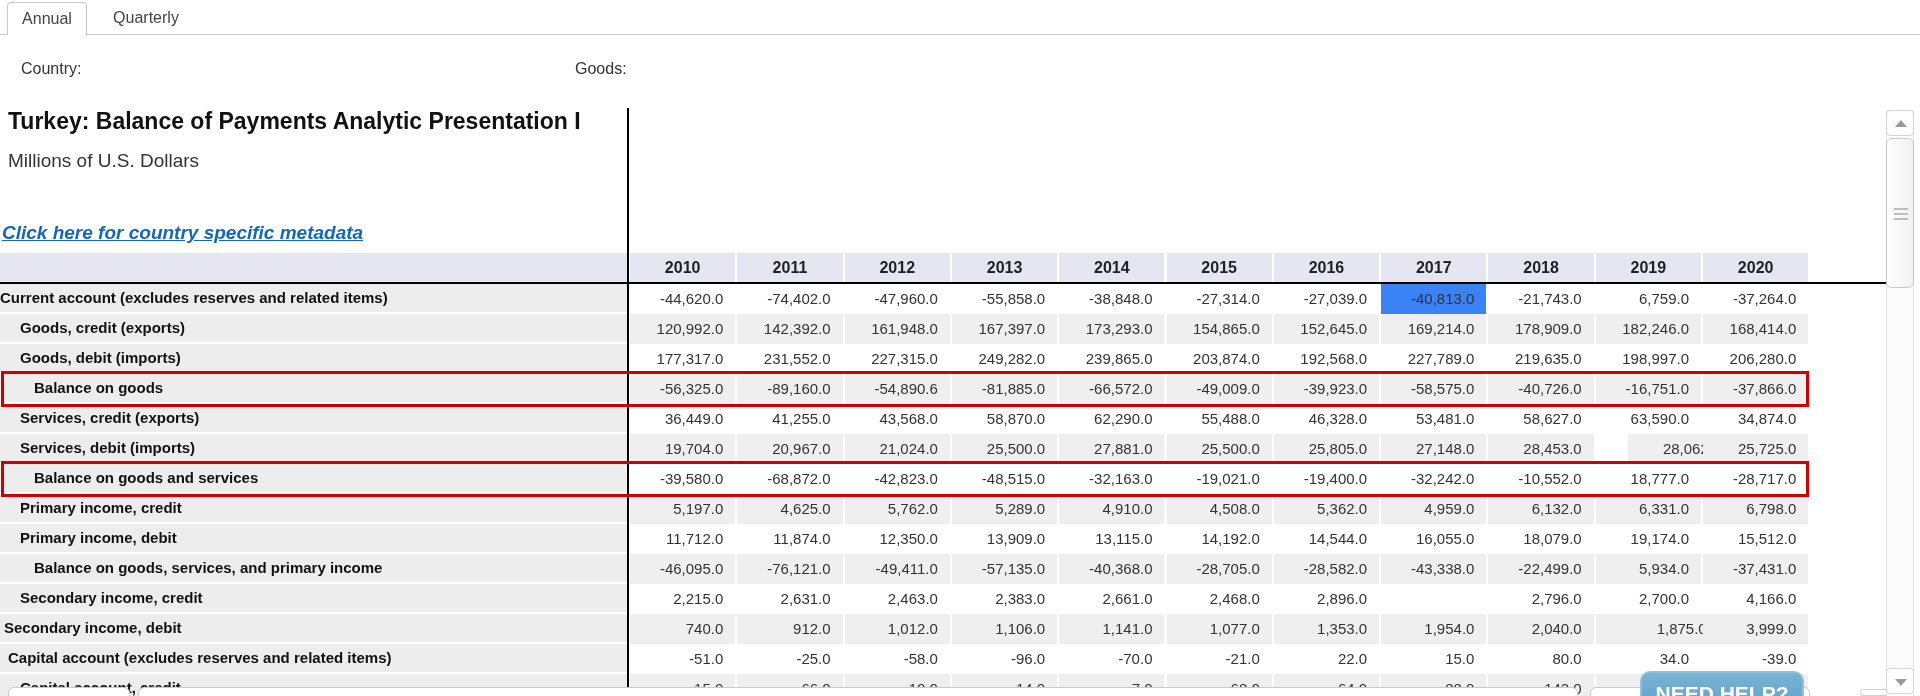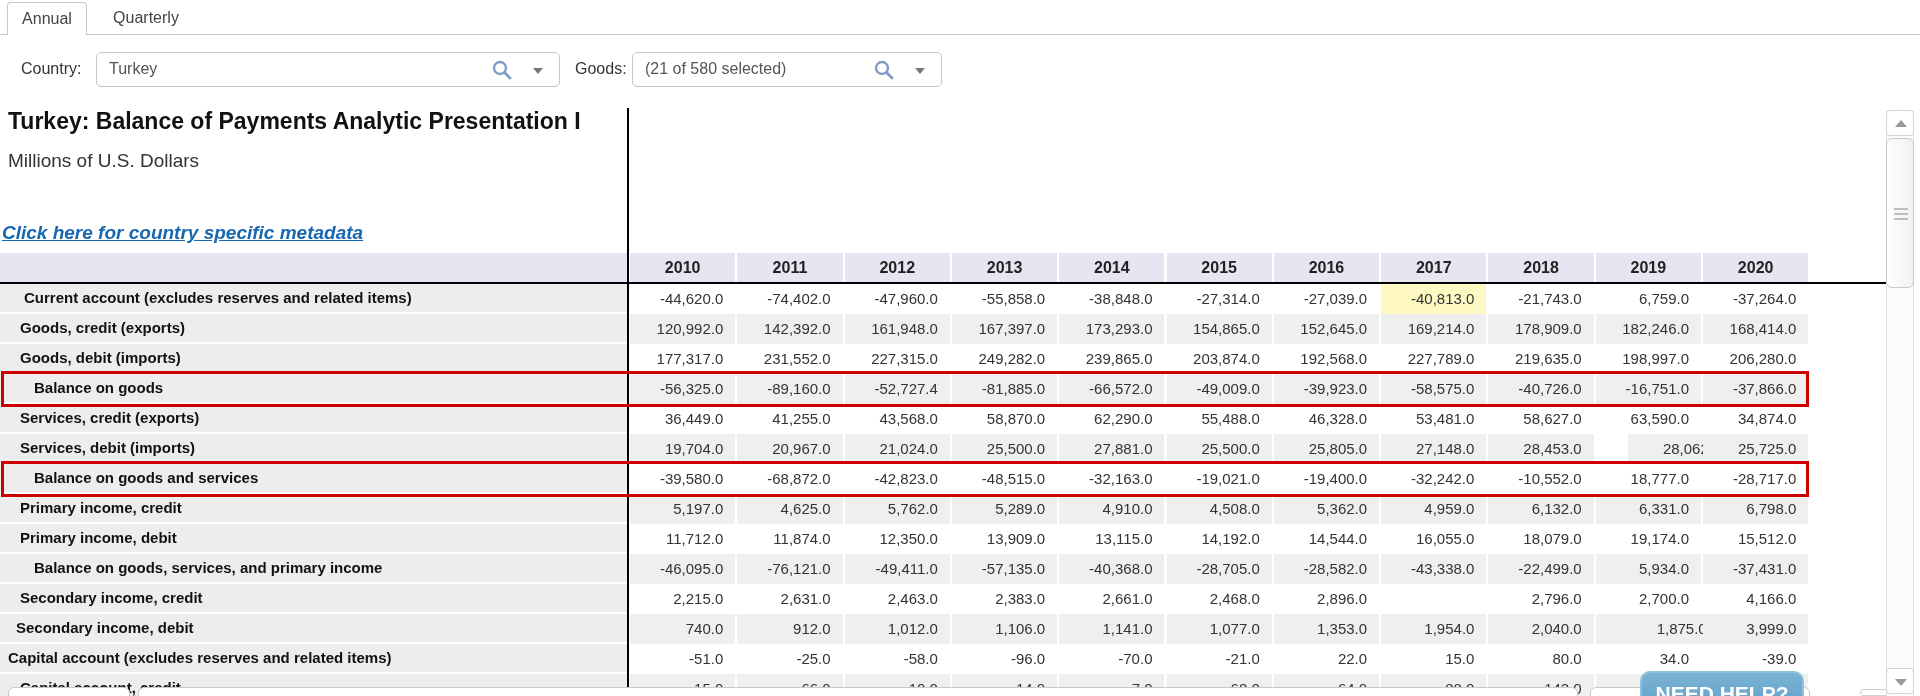--- a/index.html
+++ b/index.html
@@ -80,68 +80,48 @@
 </head>
 <body>
 
 <div id="screen">
 
   <div class="tabbar-line"></div>
   <div class="tab active" id="tab-annual">Annual</div>
   <div class="tab" id="tab-quarterly">Quarterly</div>
 
   <div class="filter-label" id="country-label">Country:</div>
-  <div class="combo" id="country-combo">
-    <span class="value">Turkey</span>
-    <span class="mag">
-      <svg width="22" height="22" viewBox="0 0 22 22">
-        <circle cx="9" cy="9" r="6" fill="none" stroke="#7d9cc6" stroke-width="2.4"></circle>
-        <line x1="13.5" y1="13.5" x2="19" y2="19" stroke="#7d9cc6" stroke-width="2.8" stroke-linecap="round"></line>
-      </svg>
-    </span>
-    <span class="caret"></span>
-  </div>
   <div class="filter-label" id="date-label">Goods:</div>
-  <div class="combo" id="date-combo">
-    <span class="value">(21 of 580 selected)</span>
-    <span class="mag">
-      <svg width="22" height="22" viewBox="0 0 22 22">
-        <circle cx="9" cy="9" r="6" fill="none" stroke="#7d9cc6" stroke-width="2.4"></circle>
-        <line x1="13.5" y1="13.5" x2="19" y2="19" stroke="#7d9cc6" stroke-width="2.8" stroke-linecap="round"></line>
-      </svg>
-    </span>
-    <span class="caret"></span>
-  </div>
 
   <div id="report-title">Turkey: Balance of Payments Analytic Presentation I</div>
   <div id="report-subtitle">Millions of U.S. Dollars</div>
   <a id="metadata-link">Click here for country specific metadata</a>
 
   <div id="table-header-labelcell"></div>
   <div id="table-dynamic">
       <div class="year-cell" style="left:630.0px;width:105.3px">2010</div>
       <div class="year-cell" style="left:737.3px;width:105.3px">2011</div>
       <div class="year-cell" style="left:844.6px;width:105.3px">2012</div>
       <div class="year-cell" style="left:951.9px;width:105.3px">2013</div>
       <div class="year-cell" style="left:1059.2px;width:105.3px">2014</div>
       <div class="year-cell" style="left:1166.5px;width:105.3px">2015</div>
       <div class="year-cell" style="left:1273.8px;width:105.3px">2016</div>
       <div class="year-cell" style="left:1381.1px;width:105.3px">2017</div>
       <div class="year-cell" style="left:1488.4px;width:105.3px">2018</div>
       <div class="year-cell" style="left:1595.7px;width:105.3px">2019</div>
       <div class="year-cell" style="left:1703.0px;width:105.3px">2020</div>
-      <div class="row-label" style="top:284px;padding-left:24px">Current account (excludes reserves and related items)</div>
+      <div class="row-label" style="top:284px;padding-left:0">Current account (excludes reserves and related items)</div>
       <div class="data-cell" style="top:284px;left:630.0px;width:105.3px;background:#ffffff">-44,620.0</div>
       <div class="data-cell" style="top:284px;left:737.3px;width:105.3px;background:#ffffff">-74,402.0</div>
       <div class="data-cell" style="top:284px;left:844.6px;width:105.3px;background:#ffffff">-47,960.0</div>
       <div class="data-cell" style="top:284px;left:951.9px;width:105.3px;background:#ffffff">-55,858.0</div>
       <div class="data-cell" style="top:284px;left:1059.2px;width:105.3px;background:#ffffff">-38,848.0</div>
       <div class="data-cell" style="top:284px;left:1166.5px;width:105.3px;background:#ffffff">-27,314.0</div>
       <div class="data-cell" style="top:284px;left:1273.8px;width:105.3px;background:#ffffff">-27,039.0</div>
-      <div class="data-cell" style="top:284px;left:1381.1px;width:105.3px;background:#fef9c3">-40,813.0</div>
+      <div class="data-cell" style="top:284px;left:1381.1px;width:105.3px;background:#3b82f6">-40,813.0</div>
       <div class="data-cell" style="top:284px;left:1488.4px;width:105.3px;background:#ffffff">-21,743.0</div>
       <div class="data-cell" style="top:284px;left:1595.7px;width:105.3px;background:#ffffff">6,759.0</div>
       <div class="data-cell" style="top:284px;left:1703.0px;width:105.3px;background:#ffffff">-37,264.0</div>
       <div class="row-label" style="top:314px;padding-left:20px">Goods, credit (exports)</div>
       <div class="data-cell" style="top:314px;left:630.0px;width:105.3px;background:#efefef">120,992.0</div>
       <div class="data-cell" style="top:314px;left:737.3px;width:105.3px;background:#efefef">142,392.0</div>
       <div class="data-cell" style="top:314px;left:844.6px;width:105.3px;background:#efefef">161,948.0</div>
       <div class="data-cell" style="top:314px;left:951.9px;width:105.3px;background:#efefef">167,397.0</div>
       <div class="data-cell" style="top:314px;left:1059.2px;width:105.3px;background:#efefef">173,293.0</div>
       <div class="data-cell" style="top:314px;left:1166.5px;width:105.3px;background:#efefef">154,865.0</div>
@@ -158,21 +138,21 @@
       <div class="data-cell" style="top:344px;left:1059.2px;width:105.3px;background:#ffffff">239,865.0</div>
       <div class="data-cell" style="top:344px;left:1166.5px;width:105.3px;background:#ffffff">203,874.0</div>
       <div class="data-cell" style="top:344px;left:1273.8px;width:105.3px;background:#ffffff">192,568.0</div>
       <div class="data-cell" style="top:344px;left:1381.1px;width:105.3px;background:#ffffff">227,789.0</div>
       <div class="data-cell" style="top:344px;left:1488.4px;width:105.3px;background:#ffffff">219,635.0</div>
       <div class="data-cell" style="top:344px;left:1595.7px;width:105.3px;background:#ffffff">198,997.0</div>
       <div class="data-cell" style="top:344px;left:1703.0px;width:105.3px;background:#ffffff">206,280.0</div>
       <div class="row-label" style="top:374px;padding-left:34px">Balance on goods</div>
       <div class="data-cell" style="top:374px;left:630.0px;width:105.3px;background:#efefef">-56,325.0</div>
       <div class="data-cell" style="top:374px;left:737.3px;width:105.3px;background:#efefef">-89,160.0</div>
-      <div class="data-cell" style="top:374px;left:844.6px;width:105.3px;background:#efefef">-52,727.4</div>
+      <div class="data-cell" style="top:374px;left:844.6px;width:105.3px;background:#efefef">-54,890.6</div>
       <div class="data-cell" style="top:374px;left:951.9px;width:105.3px;background:#efefef">-81,885.0</div>
       <div class="data-cell" style="top:374px;left:1059.2px;width:105.3px;background:#efefef">-66,572.0</div>
       <div class="data-cell" style="top:374px;left:1166.5px;width:105.3px;background:#efefef">-49,009.0</div>
       <div class="data-cell" style="top:374px;left:1273.8px;width:105.3px;background:#efefef">-39,923.0</div>
       <div class="data-cell" style="top:374px;left:1381.1px;width:105.3px;background:#efefef">-58,575.0</div>
       <div class="data-cell" style="top:374px;left:1488.4px;width:105.3px;background:#efefef">-40,726.0</div>
       <div class="data-cell" style="top:374px;left:1595.7px;width:105.3px;background:#efefef">-16,751.0</div>
       <div class="data-cell" style="top:374px;left:1703.0px;width:105.3px;background:#efefef">-37,866.0</div>
       <div class="hl-box" style="top:371px;height:36px;border-color:#cc0000"></div>
       <div class="row-label" style="top:404px;padding-left:20px">Services, credit (exports)</div>
@@ -253,21 +233,21 @@
       <div class="data-cell" style="top:584px;left:737.3px;width:105.3px;background:#ffffff">2,631.0</div>
       <div class="data-cell" style="top:584px;left:844.6px;width:105.3px;background:#ffffff">2,463.0</div>
       <div class="data-cell" style="top:584px;left:951.9px;width:105.3px;background:#ffffff">2,383.0</div>
       <div class="data-cell" style="top:584px;left:1059.2px;width:105.3px;background:#ffffff">2,661.0</div>
       <div class="data-cell" style="top:584px;left:1166.5px;width:105.3px;background:#ffffff">2,468.0</div>
       <div class="data-cell" style="top:584px;left:1273.8px;width:105.3px;background:#ffffff">2,896.0</div>
       <div class="data-cell" style="top:620px;left:1381.1px;width:105.3px;background:#5eead4">4,479.0</div>
       <div class="data-cell" style="top:584px;left:1488.4px;width:105.3px;background:#ffffff">2,796.0</div>
       <div class="data-cell" style="top:584px;left:1595.7px;width:105.3px;background:#ffffff">2,700.0</div>
       <div class="data-cell" style="top:584px;left:1703.0px;width:105.3px;background:#ffffff">4,166.0</div>
-      <div class="row-label" style="top:614px;padding-left:16px">Secondary income, debit</div>
+      <div class="row-label" style="top:614px;padding-left:4px">Secondary income, debit</div>
       <div class="data-cell" style="top:614px;left:630.0px;width:105.3px;background:#efefef">740.0</div>
       <div class="data-cell" style="top:614px;left:737.3px;width:105.3px;background:#efefef">912.0</div>
       <div class="data-cell" style="top:614px;left:844.6px;width:105.3px;background:#efefef">1,012.0</div>
       <div class="data-cell" style="top:614px;left:951.9px;width:105.3px;background:#efefef">1,106.0</div>
       <div class="data-cell" style="top:614px;left:1059.2px;width:105.3px;background:#efefef">1,141.0</div>
       <div class="data-cell" style="top:614px;left:1166.5px;width:105.3px;background:#efefef">1,077.0</div>
       <div class="data-cell" style="top:614px;left:1273.8px;width:105.3px;background:#efefef">1,353.0</div>
       <div class="data-cell" style="top:614px;left:1381.1px;width:105.3px;background:#efefef">1,954.0</div>
       <div class="data-cell" style="top:614px;left:1488.4px;width:105.3px;background:#efefef">2,040.0</div>
       <div class="data-cell" style="top:614px;left:1595.7px;width:123px;background:#efefef">1,875.0</div>

